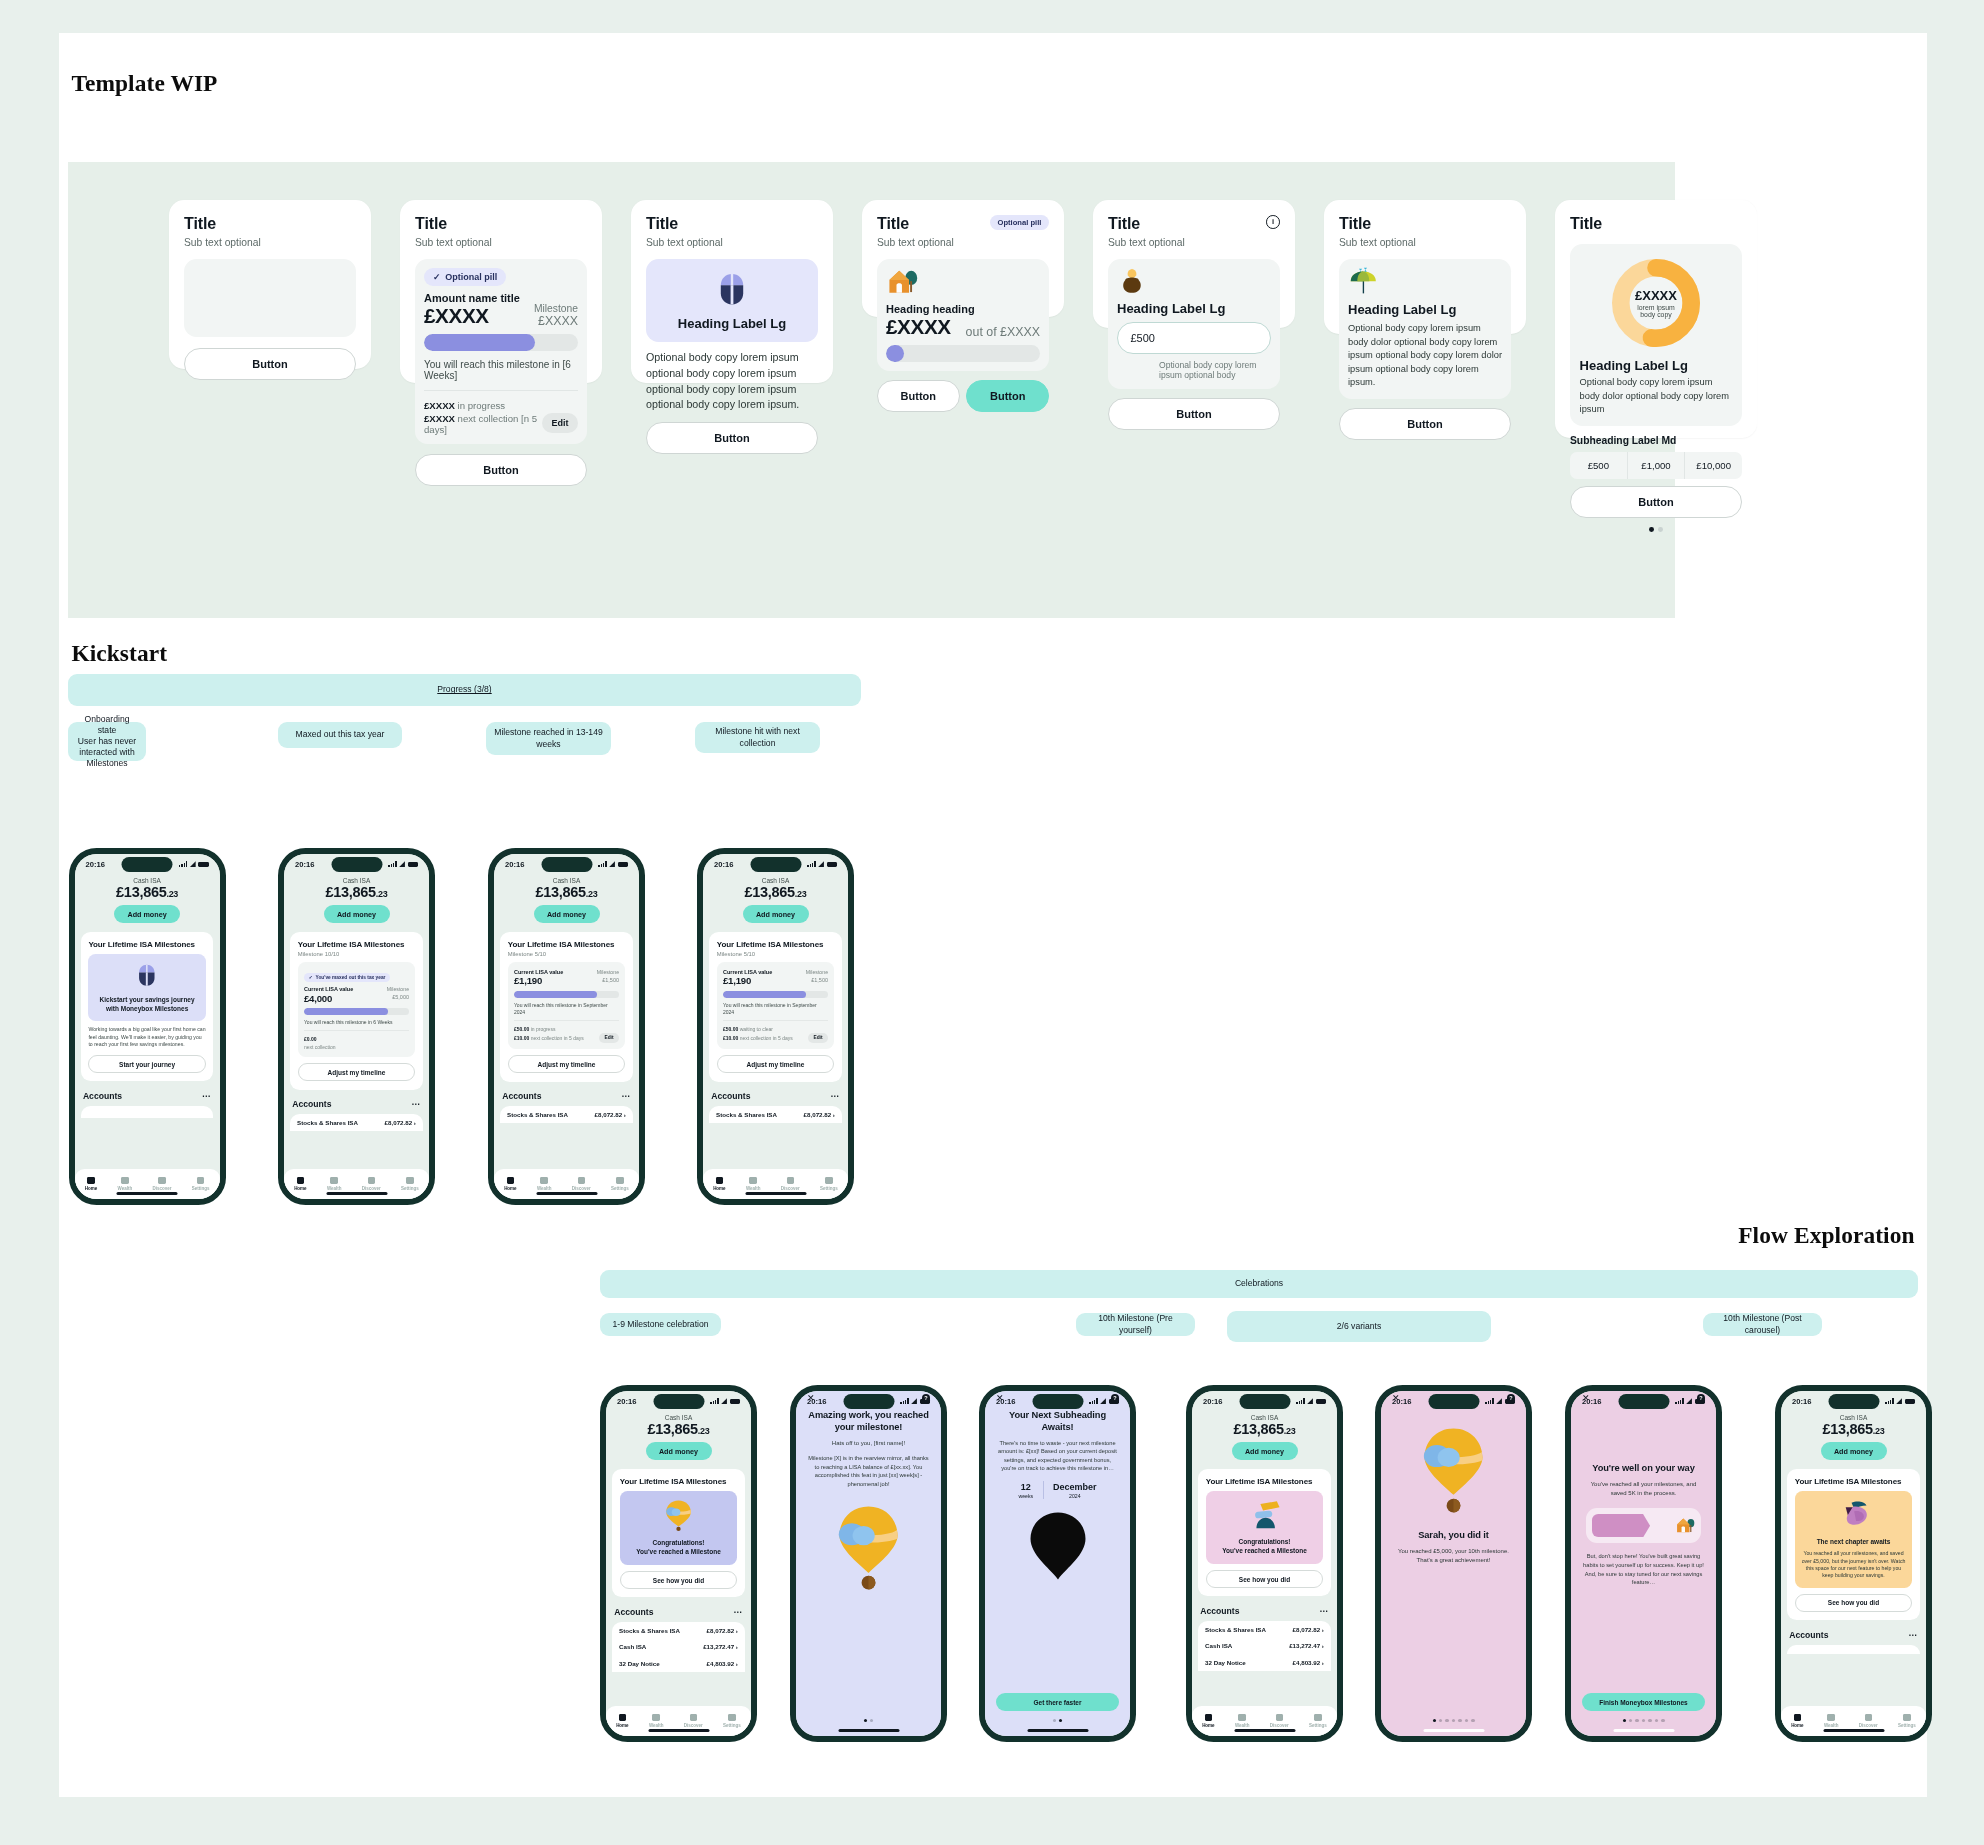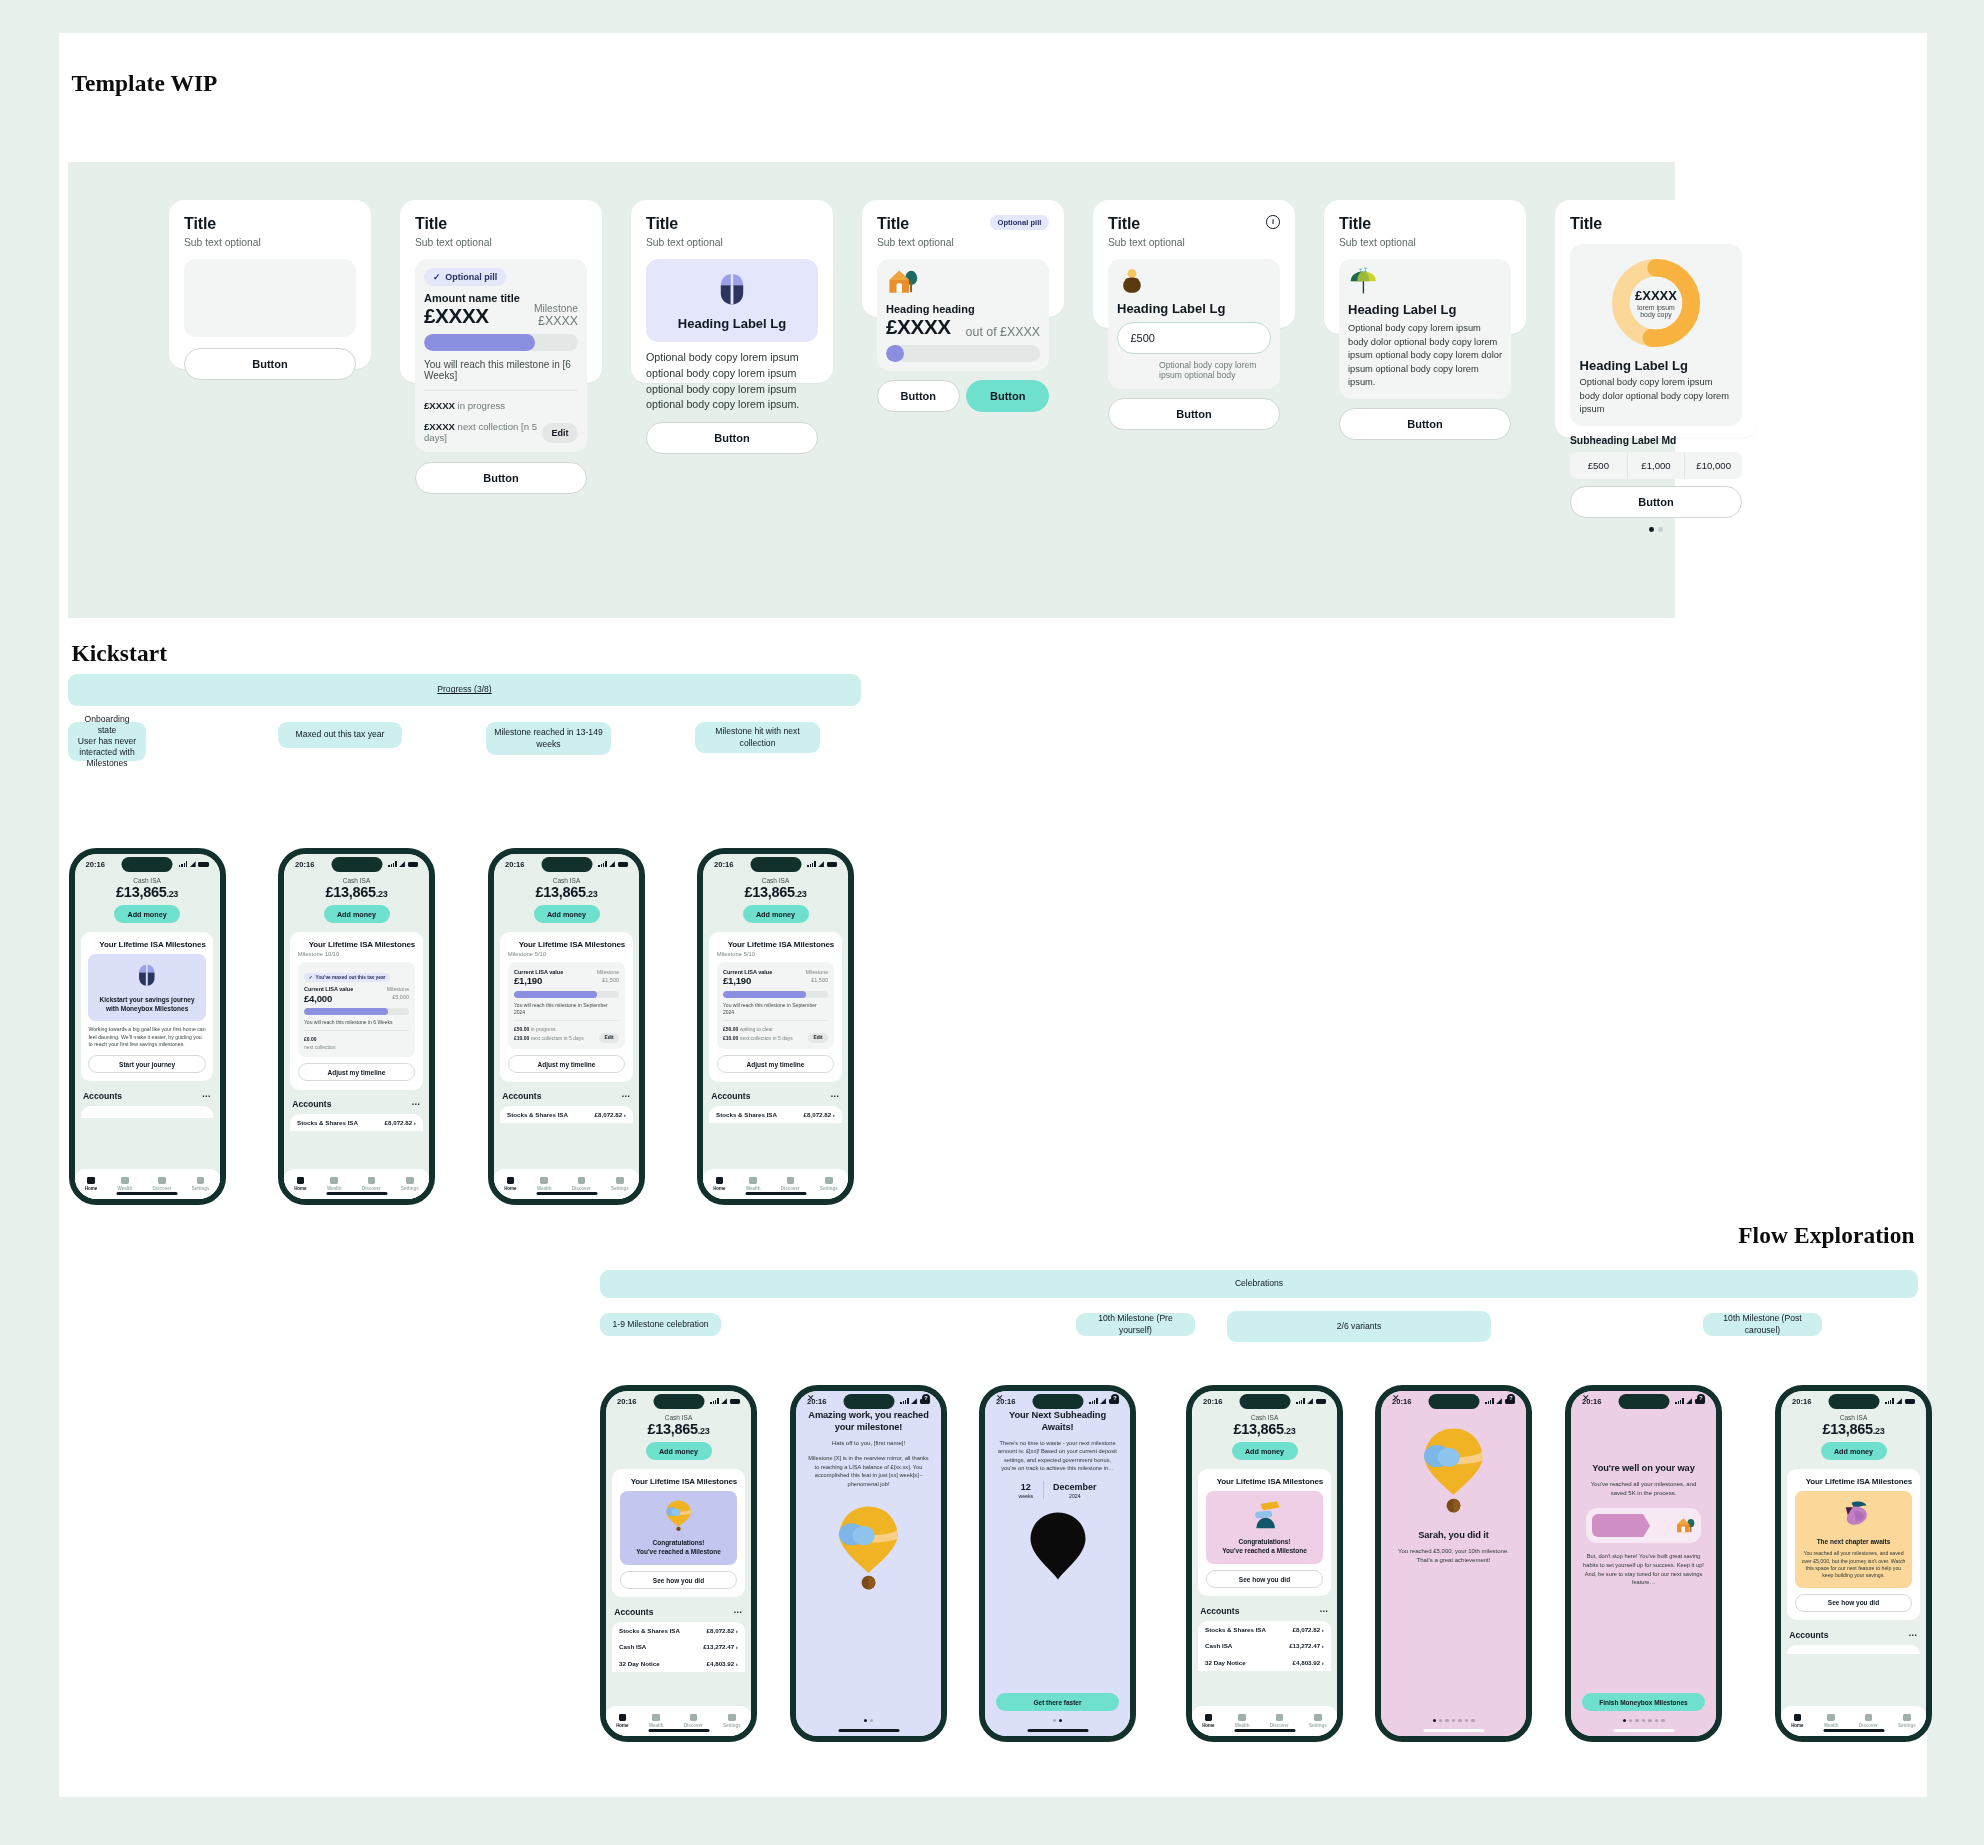--- a/index.html
+++ b/index.html
@@ -110,21 +110,21 @@
   .acct-lbl{text-align:center;font-size:6.5px;color:#3f4b49;margin-top:2.8px;}
   .balance{text-align:center;font-size:14.5px;font-weight:700;color:#101820;letter-spacing:-0.3px;}
   .balance small{font-size:9px;}
   .addmoney{
     margin:4.8px auto 0;width:66px;height:18px;background:#6fe0cd;border-radius:689px;
     display:flex;align-items:center;justify-content:center;font-size:7.2px;font-weight:700;color:#101820;
   }
   .wcard{
     background:#fff;border-radius:9.6px;margin:9px 6.2px 0;padding:7.6px 7.6px 8.3px;box-sizing:border-box;
   }
-  .wcard h4{margin:0;font-size:8px;font-weight:700;color:#101820;letter-spacing:-0.1px;text-align:right;}
+  .wcard h4{margin:0;font-size:8px;font-weight:700;color:#101820;letter-spacing:-0.1px;}
   .wcard .sub{font-size:5.9px;color:#7c8785;margin-top:2.1px;}
   .hero{
     border-radius:7.6px;margin-top:5.5px;padding:7.6px 6.2px;text-align:center;box-sizing:border-box;
   }
   .hero .cap{font-size:6.5px;font-weight:700;color:#101820;line-height:1.35;margin-top:4.8px;}
   .hero .body{font-size:5.2px;color:#2c3836;line-height:1.4;margin-top:3.4px;}
   .mini-btn{
     border:0.7px solid #d5dbd9;border-radius:689px;height:16px;margin-top:6.2px;
     display:flex;align-items:center;justify-content:center;font-size:6.5px;font-weight:700;color:#101820;background:#fff;
   }
@@ -227,21 +227,21 @@
       </div>
       <div class="prog-track" style="margin-top:5.5px;">
         <div class="prog-fill" id="tpl-prog-1" style="width: 72%;"></div>
       </div>
       <div class="note">You will reach this milestone in [6 Weeks]</div>
       <div class="hr"></div>
       <div class="kv">
         <b>£XXXX</b>
         <span>in progress</span>
       </div>
-      <div style="display:flex;justify-content:space-between;align-items:flex-end;margin-top:10px;">
+      <div style="display:flex;justify-content:space-between;align-items:flex-start;margin-top:2px;">
         <div class="kv">
           <b>£XXXX</b>
           <span>next collection [n 5 days]</span>
         </div>
         <div class="edit-chip">Edit</div>
       </div>
     </div>
     <div class="btn" style="margin-top:9.6px;">Button</div>
   </div>
 

